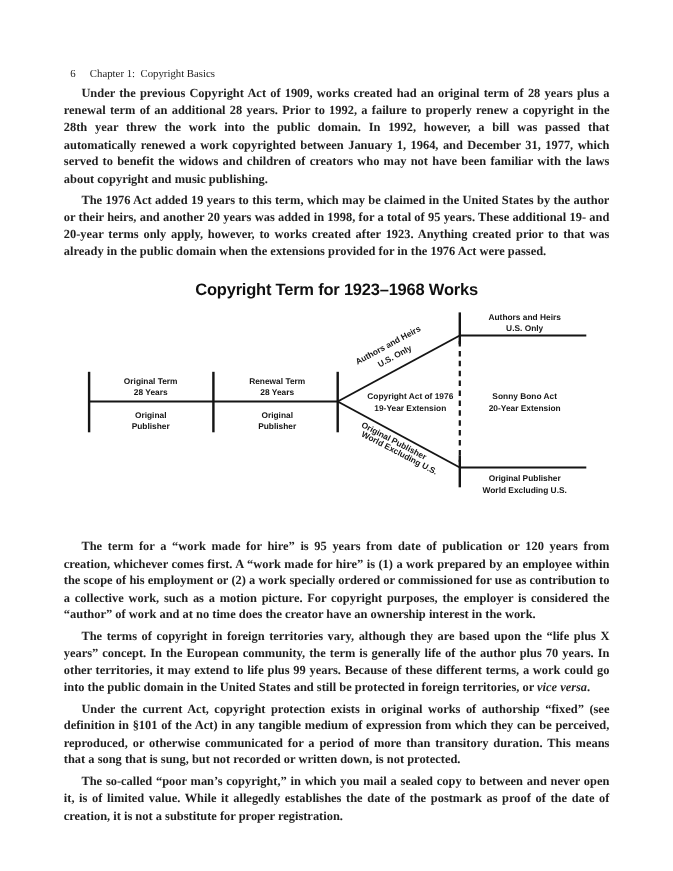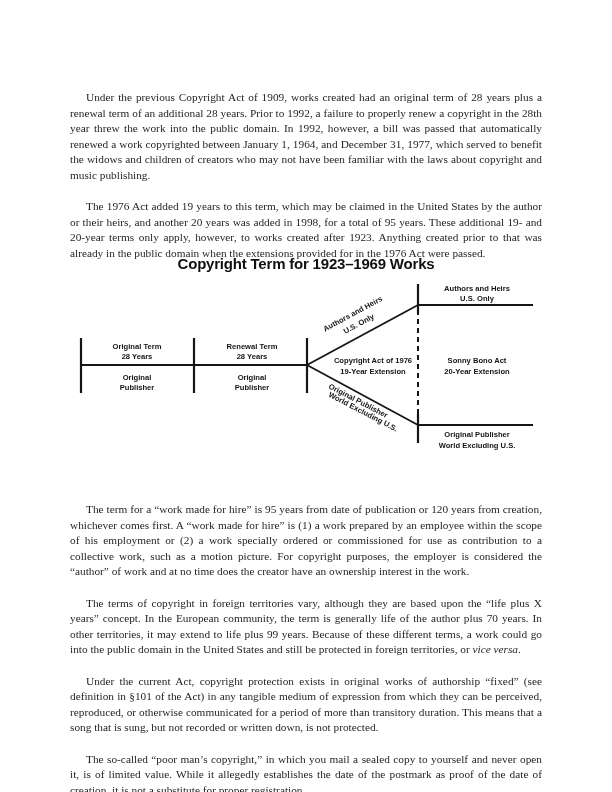--- a/index.html
+++ b/index.html
@@ -23,21 +23,21 @@
   .running-head .chapter { margin-left: 13px; }
   .body-block {
     position: absolute;
     left: 54px;
     width: 504px;
     font-size: 11.3px;
     line-height: 15.5px;
     text-align: justify;
     color: #1f1f1f;
   }
-  .body-block p { margin: 16px; text-indent: 16px; }
+  .body-block p { margin: 4px; text-indent: 16px; font-weight: bold; }
   .block-1 { top: 74px; }
   .block-2 { top: 486px; }
   .italic { font-style: italic; }
   .figure-title {
     position: absolute;
     left: 54px;
     width: 504px;
     top: 255px;
     margin: 0;
     text-align: center;
@@ -59,27 +59,30 @@
     font-size: 7.6px;
     fill: #151515;
     text-anchor: middle;
   }
 </style>
 </head>
 <body>
 
 <div class="page">
 
+  <header class="running-head">
+    <span>6</span><span class="chapter">Chapter 1:  Copyright Basics</span>
+  </header>
 
   <div class="body-block block-1">
     <p>Under the previous Copyright Act of 1909, works created had an original term of 28 years plus a renewal term of an additional 28 years. Prior to 1992, a failure to properly renew a copyright in the 28th year threw the work into the public domain. In 1992, however, a bill was passed that automatically renewed a work copyrighted between January 1, 1964, and December 31, 1977, which served to benefit the widows and children of creators who may not have been familiar with the laws about copyright and music publishing.</p>
     <p>The 1976 Act added 19 years to this term, which may be claimed in the United States by the author or their heirs, and another 20 years was added in 1998, for a total of 95 years. These additional 19- and 20-year terms only apply, however, to works created after 1923. Anything created prior to that was already in the public domain when the extensions provided for in the 1976 Act were passed.</p>
   </div>
 
-  <h1 class="figure-title">Copyright Term for 1923–1969 Works</h1>
+  <h1 class="figure-title">Copyright Term for 1923–1968 Works</h1>
 
   <svg class="diagram" width="612" height="792" viewBox="0 0 612 792">
 
     <line x1="81" y1="365" x2="307" y2="365" stroke-width="2"></line>
     <line x1="81" y1="338" x2="81" y2="393" stroke-width="2.2"></line>
     <line x1="194" y1="338" x2="194" y2="393" stroke-width="2.2"></line>
     <line x1="307" y1="338" x2="307" y2="393" stroke-width="2.2"></line>
 
     <line x1="307" y1="365" x2="418" y2="305" stroke-width="1.8"></line>
     <line x1="307" y1="365" x2="418" y2="425" stroke-width="1.8"></line>
@@ -114,16 +117,16 @@
     <text x="477" y="363">Sonny Bono Act</text>
     <text x="477" y="374">20-Year Extension</text>
     <text x="477" y="437">Original Publisher</text>
     <text x="477" y="448">World Excluding U.S.</text>
   </svg>
 
   <div class="body-block block-2">
     <p>The term for a “work made for hire” is 95 years from date of publication or 120 years from creation, whichever comes first. A “work made for hire” is (1) a work prepared by an employee within the scope of his employment or (2) a work specially ordered or commissioned for use as contribution to a collective work, such as a motion picture. For copyright purposes, the employer is considered the “author” of work and at no time does the creator have an ownership interest in the work.</p>
     <p><span>The terms of copyright in foreign territories vary, although they are based upon the “life plus X years” concept. In the European community, the term is generally life of the author plus 70 years. In other territories, it may extend to life plus 99 years. Because of these different terms, a work could go into the public domain in the United States and still be protected in foreign territories, or </span><span class="italic">vice versa</span><span>.</span></p>
     <p>Under the current Act, copyright protection exists in original works of authorship “fixed” (see definition in §101 of the Act) in any tangible medium of expression from which they can be perceived, reproduced, or otherwise communicated for a period of more than transitory duration. This means that a song that is sung, but not recorded or written down, is not protected.</p>
-    <p>The so-called “poor man’s copyright,” in which you mail a sealed copy to yourself and never open it, is of limited value. While it allegedly establishes the date of the postmark as proof of the date of creation, it is not a substitute for proper registration.</p>
+    <p>The so-called “poor man’s copyright,” in which you mail a sealed copy to between and never open it, is of limited value. While it allegedly establishes the date of the postmark as proof of the date of creation, it is not a substitute for proper registration.</p>
   </div>
 
 </div>
 
 </body></html>

